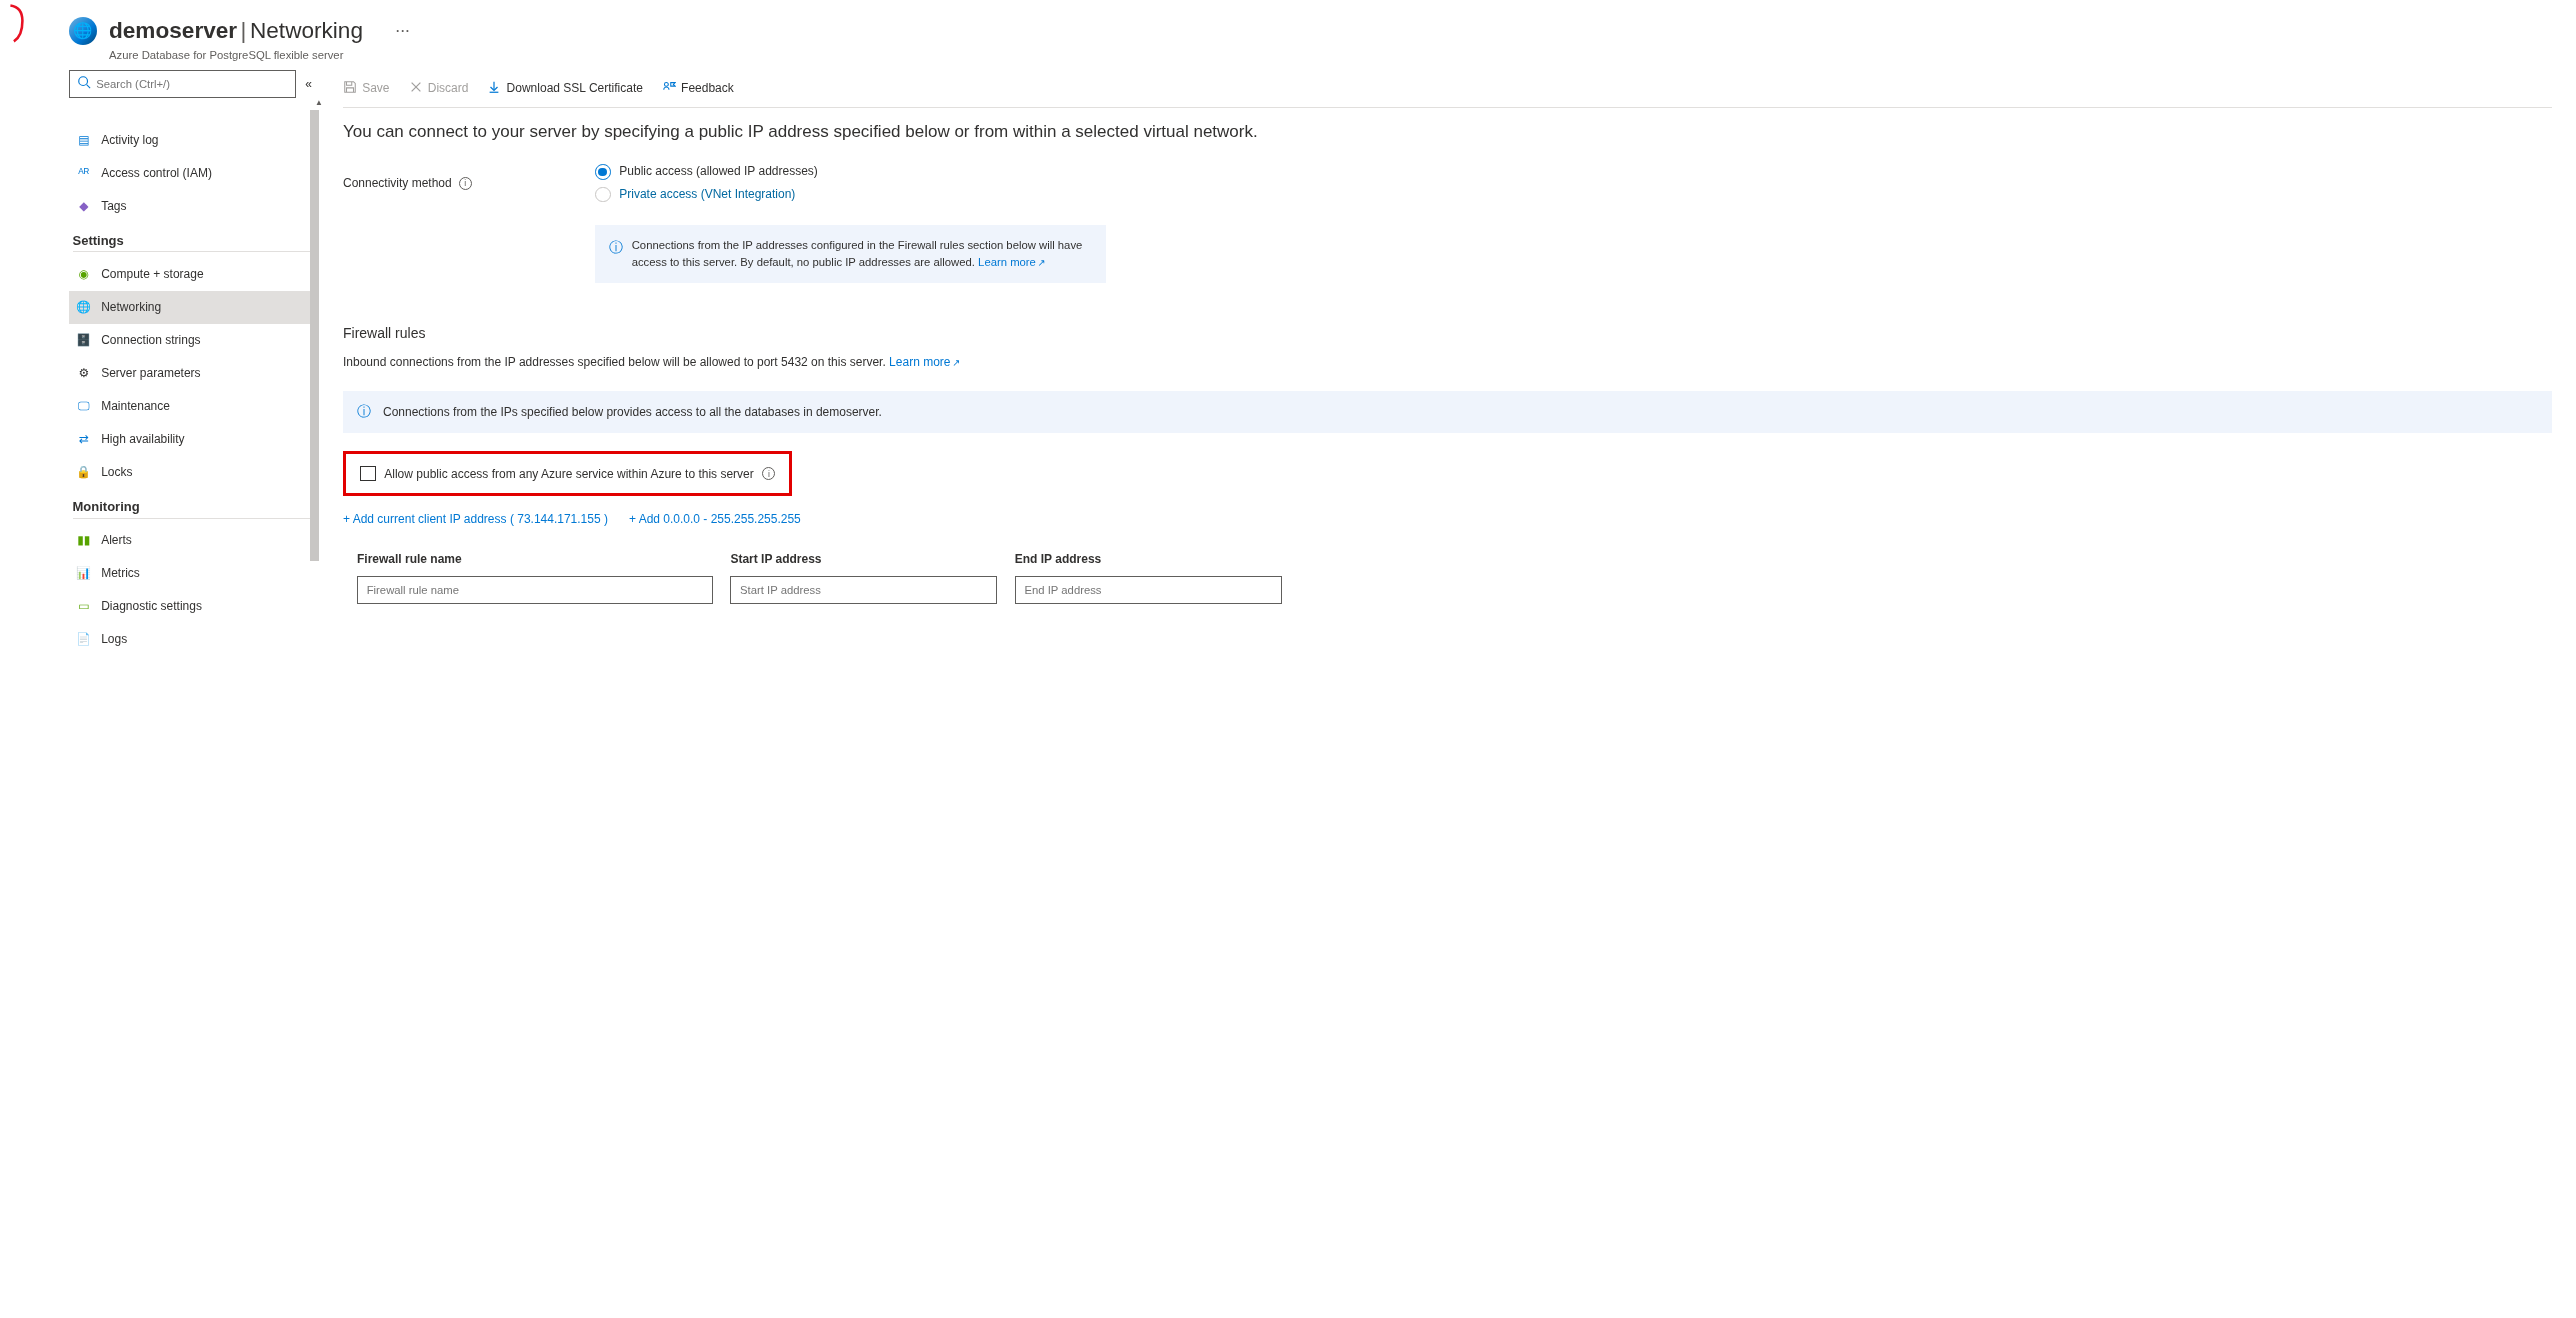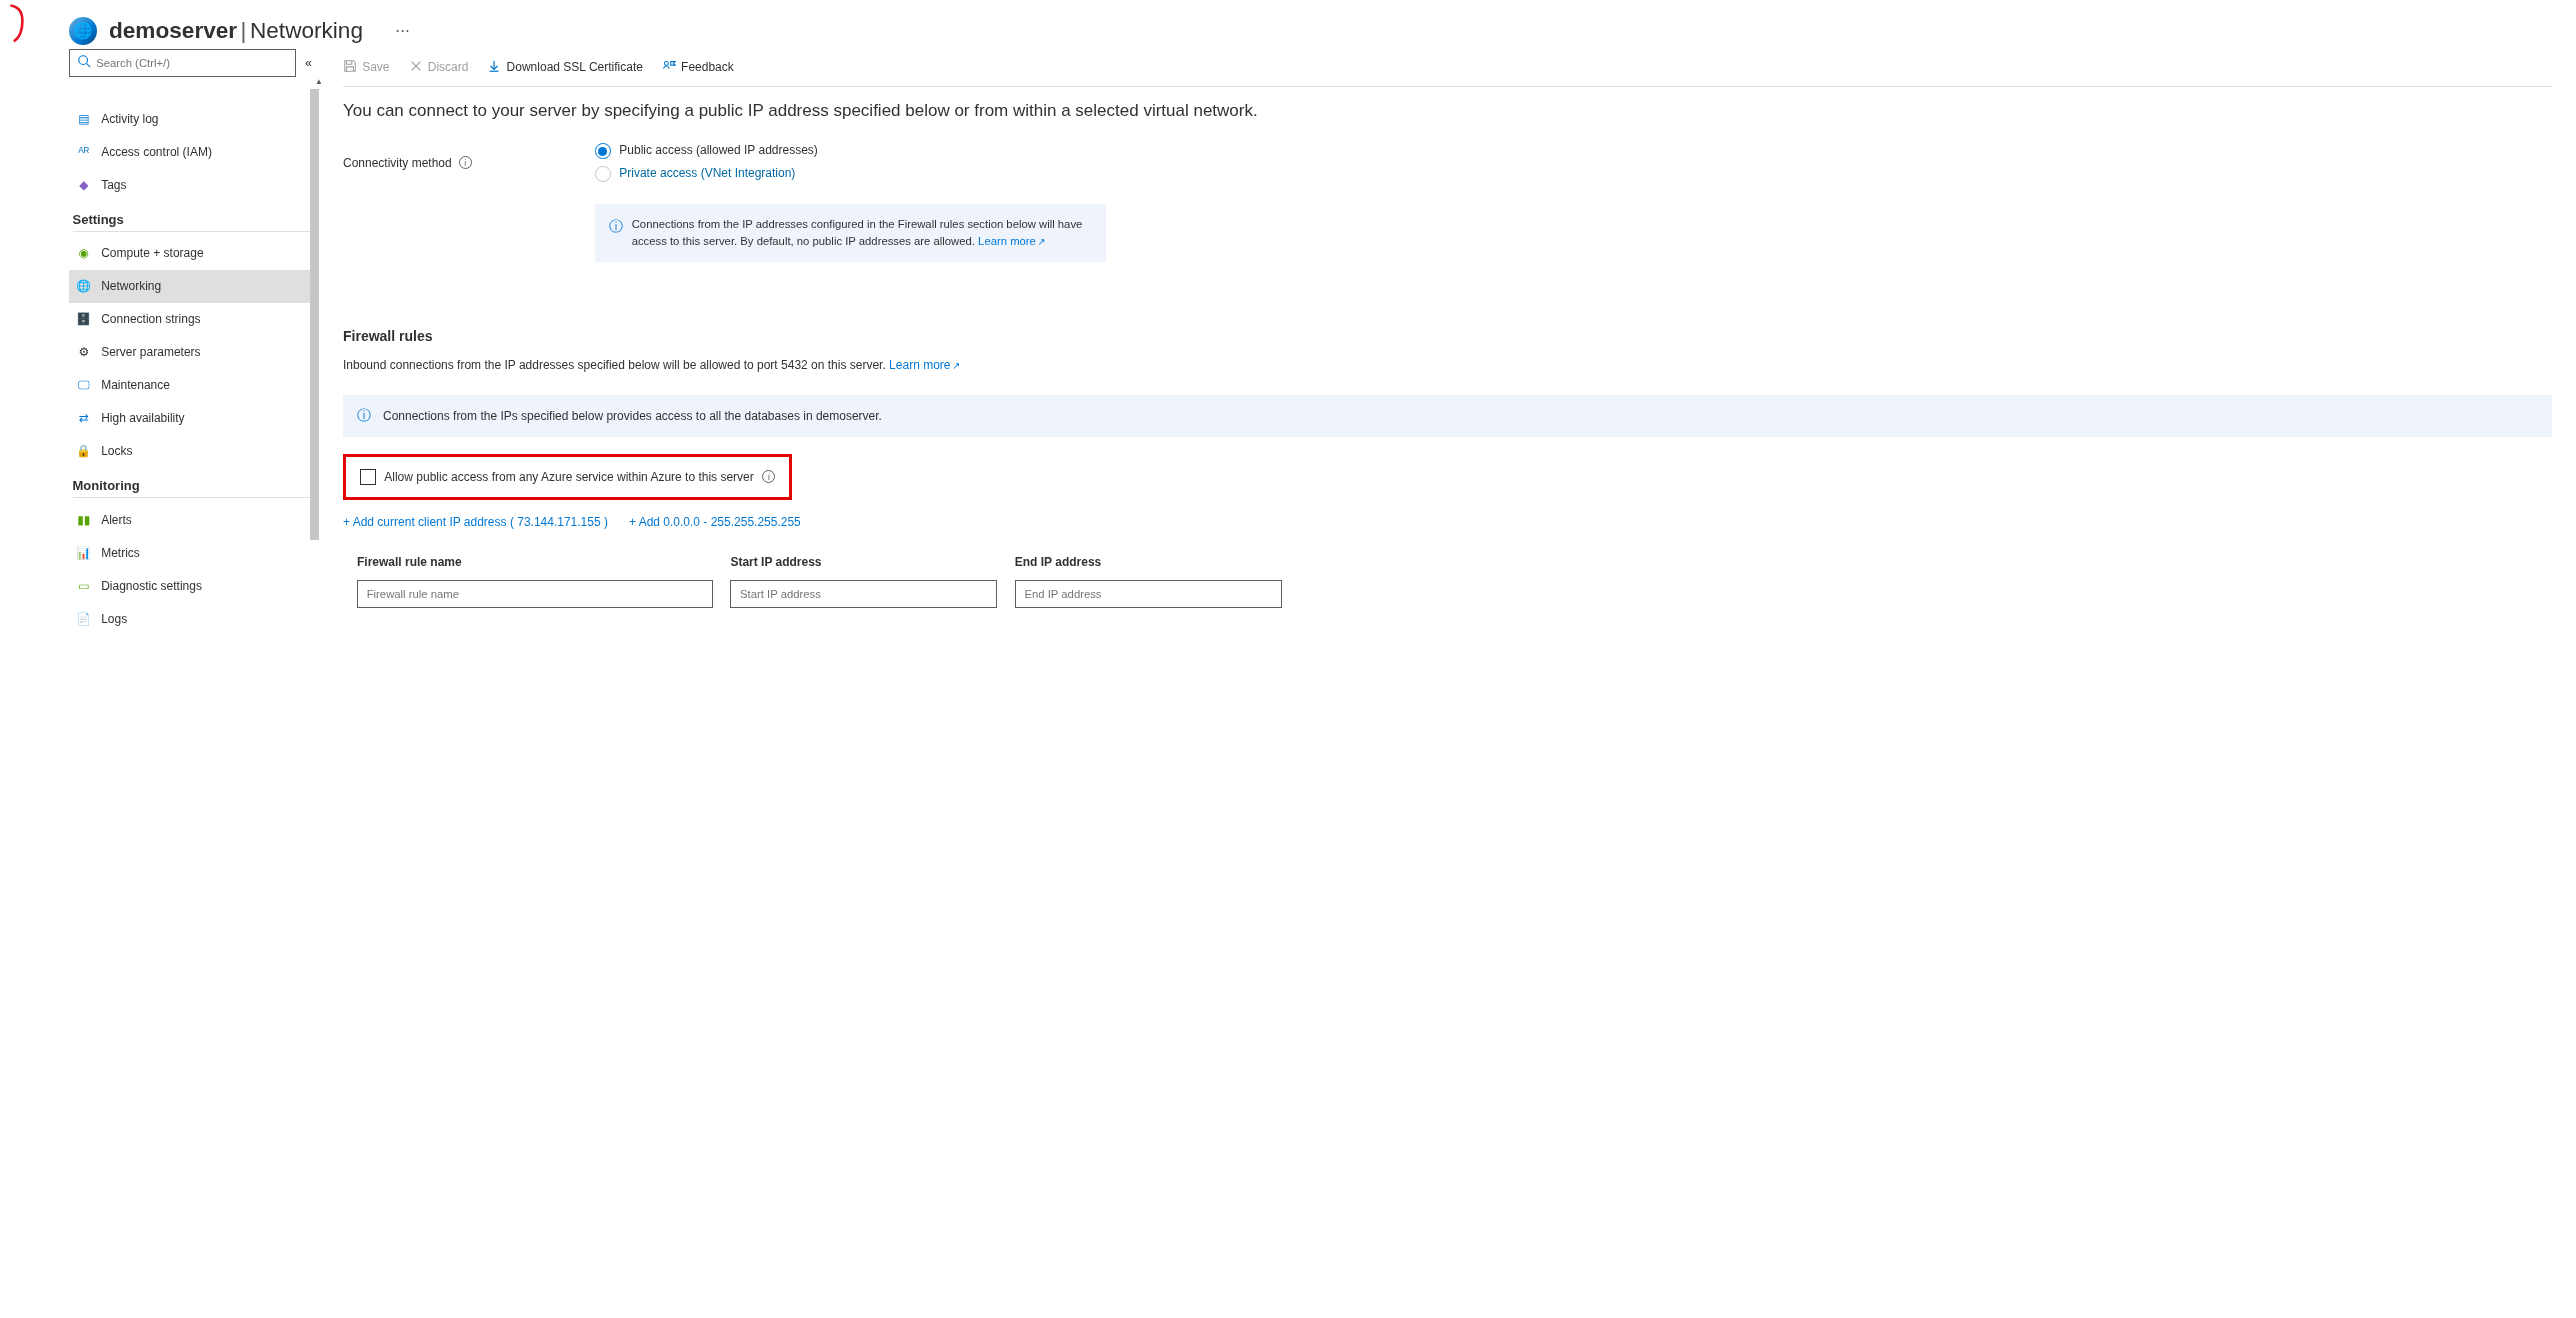--- a/index.html
+++ b/index.html
@@ -47,21 +47,21 @@
   .radio.checked .dot{ width:8.7px;height:8.7px;border-radius:50%;background:#0078d4;}
   .radio.checked { border-color:#0078d4;}
   .radio-opt.disabled { color:#0369a1;}
   .radio-opt.disabled .radio{ border-color:#c8c6c4;}
 
   .info-box { background:#eff4fc; padding:12px 14px; margin-top:22.6px; margin-left:252px; display:flex; gap:8.7px; max-width:511px; font-size:11.3px; line-height:1.5;}
   .info-box .info-icon { color:#0078d4; font-size:14px; flex-shrink:0;}
   .info-box a { color:#0078d4; text-decoration:none;}
   .ext-icon { font-size:9.6px; margin-left:1.7px;}
 
-  .section-h { font-weight:700; font-size:14px; margin-top:66px;}
+  .section-h { font-weight:400; font-size:14px; margin-top:42px;}
   .section-desc { margin-top:14px; font-size:12px;}
   .section-desc a { color:#0078d4; text-decoration:none;}
 
   .info-banner { background:#eff4fc; padding:12px 14px; margin-top:22.6px; display:flex; gap:12px; align-items:center; font-size:12px;}
   .info-banner .info-icon { color:#0078d4; font-size:14px;}
   
   .checkbox-row-outer { border: 3px solid #e20000; padding: 12px 14px; margin-top:17.4px; display:inline-block;}
   .checkbox-row { display:flex; align-items:center; gap:8.7px; font-size:12px;}
   .checkbox { width:15.6px;height:15.6px;border:1.3px solid #323130;background:#fff; cursor:pointer;}
   
@@ -90,20 +90,21 @@
 </div>
 
 <div class="page">
   <div class="header">
     <span class="globe-icon">🌐</span>
     <h1>
       <span>demoserver</span><span class="sep">|</span><span style="font-weight:300">Networking</span>
     </h1>
     <span class="more">···</span>
   </div>
+  <div class="subheader">Azure Database for PostgreSQL flexible server</div>
 
   <div class="body">
 
     <div class="sidebar">
       <div class="sidebar-search-row">
         <div class="sidebar-search">
           <span style="color:#0078d4">
             <svg class="tb-icon" viewBox="0 0 16 16">
                 <circle cx="7" cy="7" r="5" stroke="#0078d4" stroke-width="1.3" fill="none"></circle>
                 <line x1="11" y1="11" x2="15" y2="15" stroke="#0078d4" stroke-width="1.3"></line>

